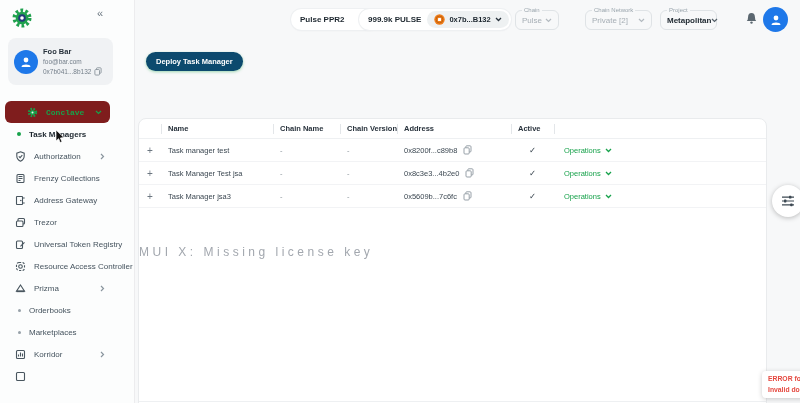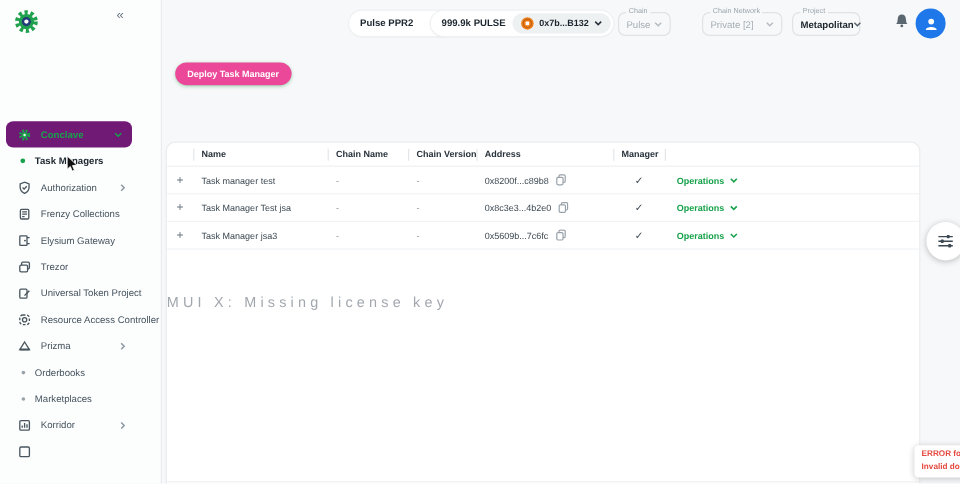--- a/index.html
+++ b/index.html
@@ -18,21 +18,21 @@
             display:flex; align-items:center; justify-content:center; }
   .uc-text { display:flex; flex-direction:column; gap:2px; min-width:0; }
   .uc-name { font-size:7.5px; font-weight:bold; color:#28323c; }
   .uc-email { font-size:6.5px; color:#747f8a; }
   .uc-addr { font-size:6.5px; color:#747f8a; display:flex; align-items:center; gap:3px; white-space:nowrap; }
 
   .nav { position:absolute; left:0; top:101px; width:113px; }
   .nav-item { display:flex; align-items:center; height:22px; padding:0 8px 0 15px;
               font-size:8px; color:#45535e; cursor:pointer; white-space:nowrap; }
   .nav-item .lab { margin-left:8px; }
-  .nav-item.active-parent { background:#701a75; border-radius:6px; margin:0 3px 0 5px; padding:0 8px 0 10px; }
+  .nav-item.active-parent { background:#7f1d1d; border-radius:6px; margin:0 3px 0 5px; padding:0 8px 0 22px;font-family:Liberation Mono, monospace; }
   .nav-item.active-parent .lab { color:#17a24b; font-weight:bold; }
   .nav-item .chev { margin-left:auto; display:flex; }
   .nav-sub .dot-g { width:4px; height:4px; border-radius:50%; background:#17a24b; margin-left:2px; flex:none; }
   .nav-sub .dot-s { width:3px; height:3px; border-radius:50%; background:#97a1a9; margin-left:3px; flex:none; }
   .nav-sub.current .lab { font-weight:bold; color:#1c262e; }
   .ic { width:11px; height:11px; flex:none; display:flex; }
 
   
   .pill { position:absolute; top:9px; height:21px; background:#fff; border-radius:14px;
           box-shadow:0 0 0 1px #eef0f2, 0 1px 2px rgba(0,0,0,.05);
@@ -47,38 +47,38 @@
                 background:#f7f8f9; padding:0 2px; line-height:1; }
   .msel .val { font-size:8px; color:#a6aeb5; }
   .msel.enabled .val { color:#1c262e; font-weight:bold; }
   .msel .chev { margin-left:auto; display:flex; }
   .bell { position:absolute; left:746px; top:11px; cursor:pointer; }
   .avatar-top { position:absolute; left:763px; top:7px; width:25px; height:25px; border-radius:50%;
                 background:#1e78e9; display:flex; align-items:center; justify-content:center; cursor:pointer; }
 
   
   .deploy-btn { position:absolute; left:146px; top:52px; height:19px; padding:0 10px;
-                background:#ec4899; color:#fff; border:none; border-radius:13px;
+                background:#0c4a6e; color:#fff; border:none; border-radius:13px;
                 font-family:inherit; font-size:7.5px; font-weight:bold; cursor:pointer;
                 box-shadow:0 1px 3px rgba(23,162,75,.4); }
   .card { position:absolute; left:138px; top:78px; width:629px; height:303px;
           background:#fff; border:1px solid #e9ebed; border-radius:8px;margin-top:40px; }
   .thead, .trow { display:grid; grid-template-columns:22px 112px 67px 57px 114px 43px 1fr; align-items:center; }
   .thead { height:20px; border-bottom:1px solid #eef0f2; font-size:7.5px; font-weight:bold; color:#28323c; }
   .thead .hc { display:flex; align-items:center; padding-left:0; height:100%; }
   .sep { width:1px; height:10px; background:#e3e6e9; margin-right:6px; flex:none; }
   .trow { height:23px; border-bottom:1px solid #f2f3f5; font-size:7.5px; color:#3c4852; }
   .cell { padding-left:7px; }
   .c-plus { text-align:center; font-size:10px; color:#6b7680; cursor:pointer; padding:0; }
   .dash { color:#8a949c; }
   .c-addr { display:flex; align-items:center; gap:6px; padding-left:7px; }
   .copy-btn { display:flex; cursor:pointer; }
   .c-active { text-align:center; color:#3c4852; font-size:8.5px; padding:0; }
   .c-ops { display:flex; align-items:center; gap:4px; padding-left:10px;
-           color:#17a24b; font-weight:bold; cursor:pointer; }
+           color:#17a24b; font-weight:normal; cursor:pointer; }
   .watermark { position:absolute; left:0; top:126px; width:100%; 
                font-size:12px; letter-spacing:3.5px; color:#a2a7ae; }
   .tfoot { position:absolute; left:0; bottom:0; width:100%; height:19px; border-top:1px solid #eef0f2;
            display:flex; justify-content:flex-end; align-items:center; padding-right:6px;
            font-size:7.5px; color:#3c4852;font-style:italic; }
 
   .fab { position:absolute; left:772px; top:185px; width:32px; height:32px; border-radius:50%;
          background:#fff; box-shadow:0 1px 5px rgba(0,0,0,.25); display:flex;
          align-items:center; justify-content:center; cursor:pointer; }
   .toast { position:absolute; left:762px; top:371px; width:75px; height:27px; background:#fff;
@@ -92,20 +92,41 @@
 
 <div class="sidebar">
   <svg class="sb-logo" viewBox="0 0 22 22">
     <circle cx="11" cy="11" r="7.5" fill="none" stroke="#1fa14e" stroke-width="4" stroke-dasharray="2.6 2.2"></circle>
     <circle cx="11" cy="11" r="6.3" fill="#1fa14e"></circle>
     <circle cx="11" cy="11" r="3.8" fill="#223a7a"></circle>
     <circle cx="11" cy="11" r="1.8" fill="#ffffff"></circle>
   </svg>
   <span class="sb-collapse">«</span>
 
+  <div class="user-card">
+    <div class="avatar">
+      <svg width="14" height="14" viewBox="0 0 14 14">
+          <circle cx="7" cy="5" r="2.4" fill="#fff"></circle>
+          <path d="M2.5 12 C2.5 8.8 11.5 8.8 11.5 12 Z" fill="#fff"></path>
+        </svg>
+    </div>
+    <div class="uc-text">
+      <span class="uc-name">Foo Bar</span>
+      <span class="uc-email">foo@bar.com</span>
+      <span class="uc-addr">
+        <span>0x7b041...8b132</span>
+        <span class="copy-btn">
+          <svg width="8" height="9" viewBox="0 0 9 10">
+              <rect x="2.8" y="0.8" width="5.2" height="6.2" rx="1" fill="none" stroke="#8a949c"></rect>
+              <rect x="1" y="2.8" width="5.2" height="6.2" rx="1" fill="#f0f2f4" stroke="#8a949c"></rect>
+            </svg>
+        </span>
+      </span>
+    </div>
+  </div>
 
   <div class="nav">
     <div class="nav-item active-parent">
       <span class="ic">
         <svg viewBox="0 0 11 11" width="11" height="11">
             <circle cx="5.5" cy="5.5" r="3.6" fill="none" stroke="#17a24b" stroke-width="2.2" stroke-dasharray="1.6 1.3"></circle>
             <circle cx="5.5" cy="5.5" r="2.6" fill="#17a24b"></circle>
             <circle cx="5.5" cy="5.5" r="1" fill="#e7f6ec"></circle>
           </svg>
       </span>
@@ -144,39 +165,39 @@
       <span class="lab">Frenzy Collections</span>
     </div>
     <div class="nav-item">
       <span class="ic">
         <svg viewBox="0 0 11 11" width="11" height="11">
             <rect x="1.5" y="1.5" width="6" height="8" rx="0.5" fill="none" stroke="#49565f" stroke-width="1.1"></rect>
             <path d="M7.5 3 H9.7 M7.5 8 H9.7" stroke="#49565f" stroke-width="1.1"></path>
             <circle cx="5.8" cy="5.5" r="0.8" fill="#49565f"></circle>
           </svg>
       </span>
-      <span class="lab">Elysium Gateway</span>
+      <span class="lab">Address Gateway</span>
     </div>
     <div class="nav-item">
       <span class="ic">
         <svg viewBox="0 0 11 11" width="11" height="11">
             <rect x="3" y="1.5" width="6.5" height="5.5" rx="1" fill="none" stroke="#49565f" stroke-width="1.1"></rect>
             <rect x="1.5" y="4" width="6.5" height="5.5" rx="1" fill="#fcfdfd" stroke="#49565f" stroke-width="1.1"></rect>
           </svg>
       </span>
       <span class="lab">Trezor</span>
     </div>
     <div class="nav-item">
       <span class="ic">
         <svg viewBox="0 0 11 11" width="11" height="11">
             <rect x="1.5" y="2" width="6" height="7.5" rx="1" fill="none" stroke="#49565f" stroke-width="1.1"></rect>
             <path d="M5.5 6.5 L9.1 2.9 L9.9 3.7 L6.3 7.3 L5.1 7.7 Z" fill="#49565f"></path>
           </svg>
       </span>
-      <span class="lab">Universal Token Project</span>
+      <span class="lab">Universal Token Registry</span>
     </div>
     <div class="nav-item">
       <span class="ic">
         <svg viewBox="0 0 11 11" width="11" height="11">
             <rect x="1.5" y="1.5" width="8" height="8" rx="2.5" fill="none" stroke="#49565f" stroke-width="1.1" stroke-dasharray="2.2 1.4"></rect>
             <circle cx="5.5" cy="5.5" r="1.8" fill="none" stroke="#49565f" stroke-width="1.1"></circle>
           </svg>
       </span>
       <span class="lab">Resource Access Controller</span>
     </div>
@@ -305,21 +326,21 @@
     <div class="hc">
         <span class="sep"></span>
         <span>Chain Version</span>
       </div>
     <div class="hc">
         <span class="sep"></span>
         <span>Address</span>
       </div>
     <div class="hc">
         <span class="sep"></span>
-        <span>Manager</span>
+        <span>Active</span>
       </div>
     <div class="hc">
         <span class="sep"></span>
       </div>
   </div>
 
   <div class="trow">
     <div class="c-plus">+</div>
     <div class="cell">Task manager test</div>
     <div class="cell dash">-</div>

